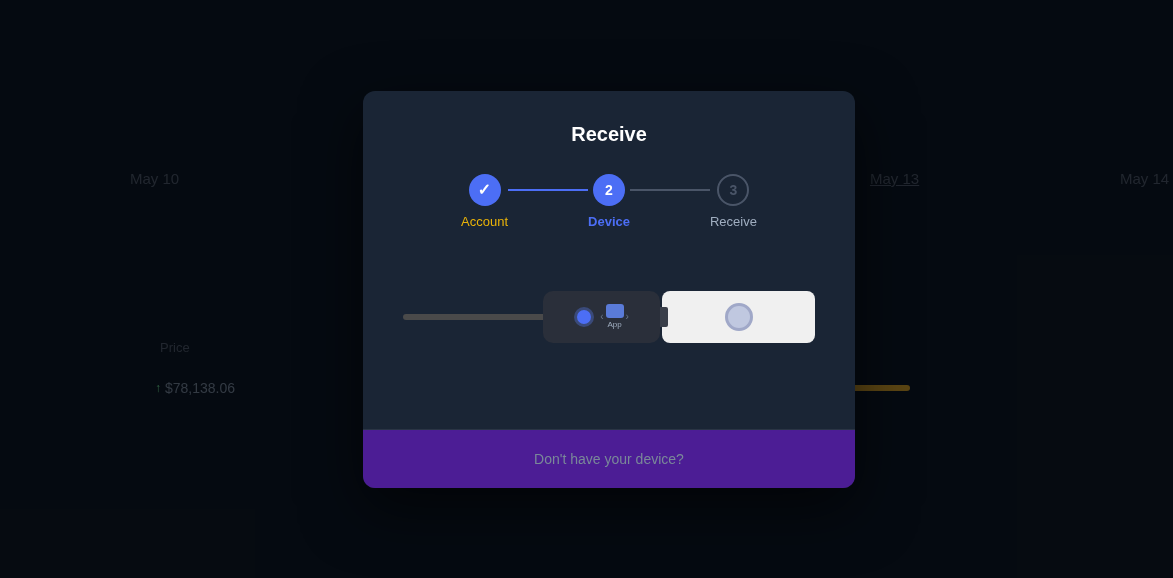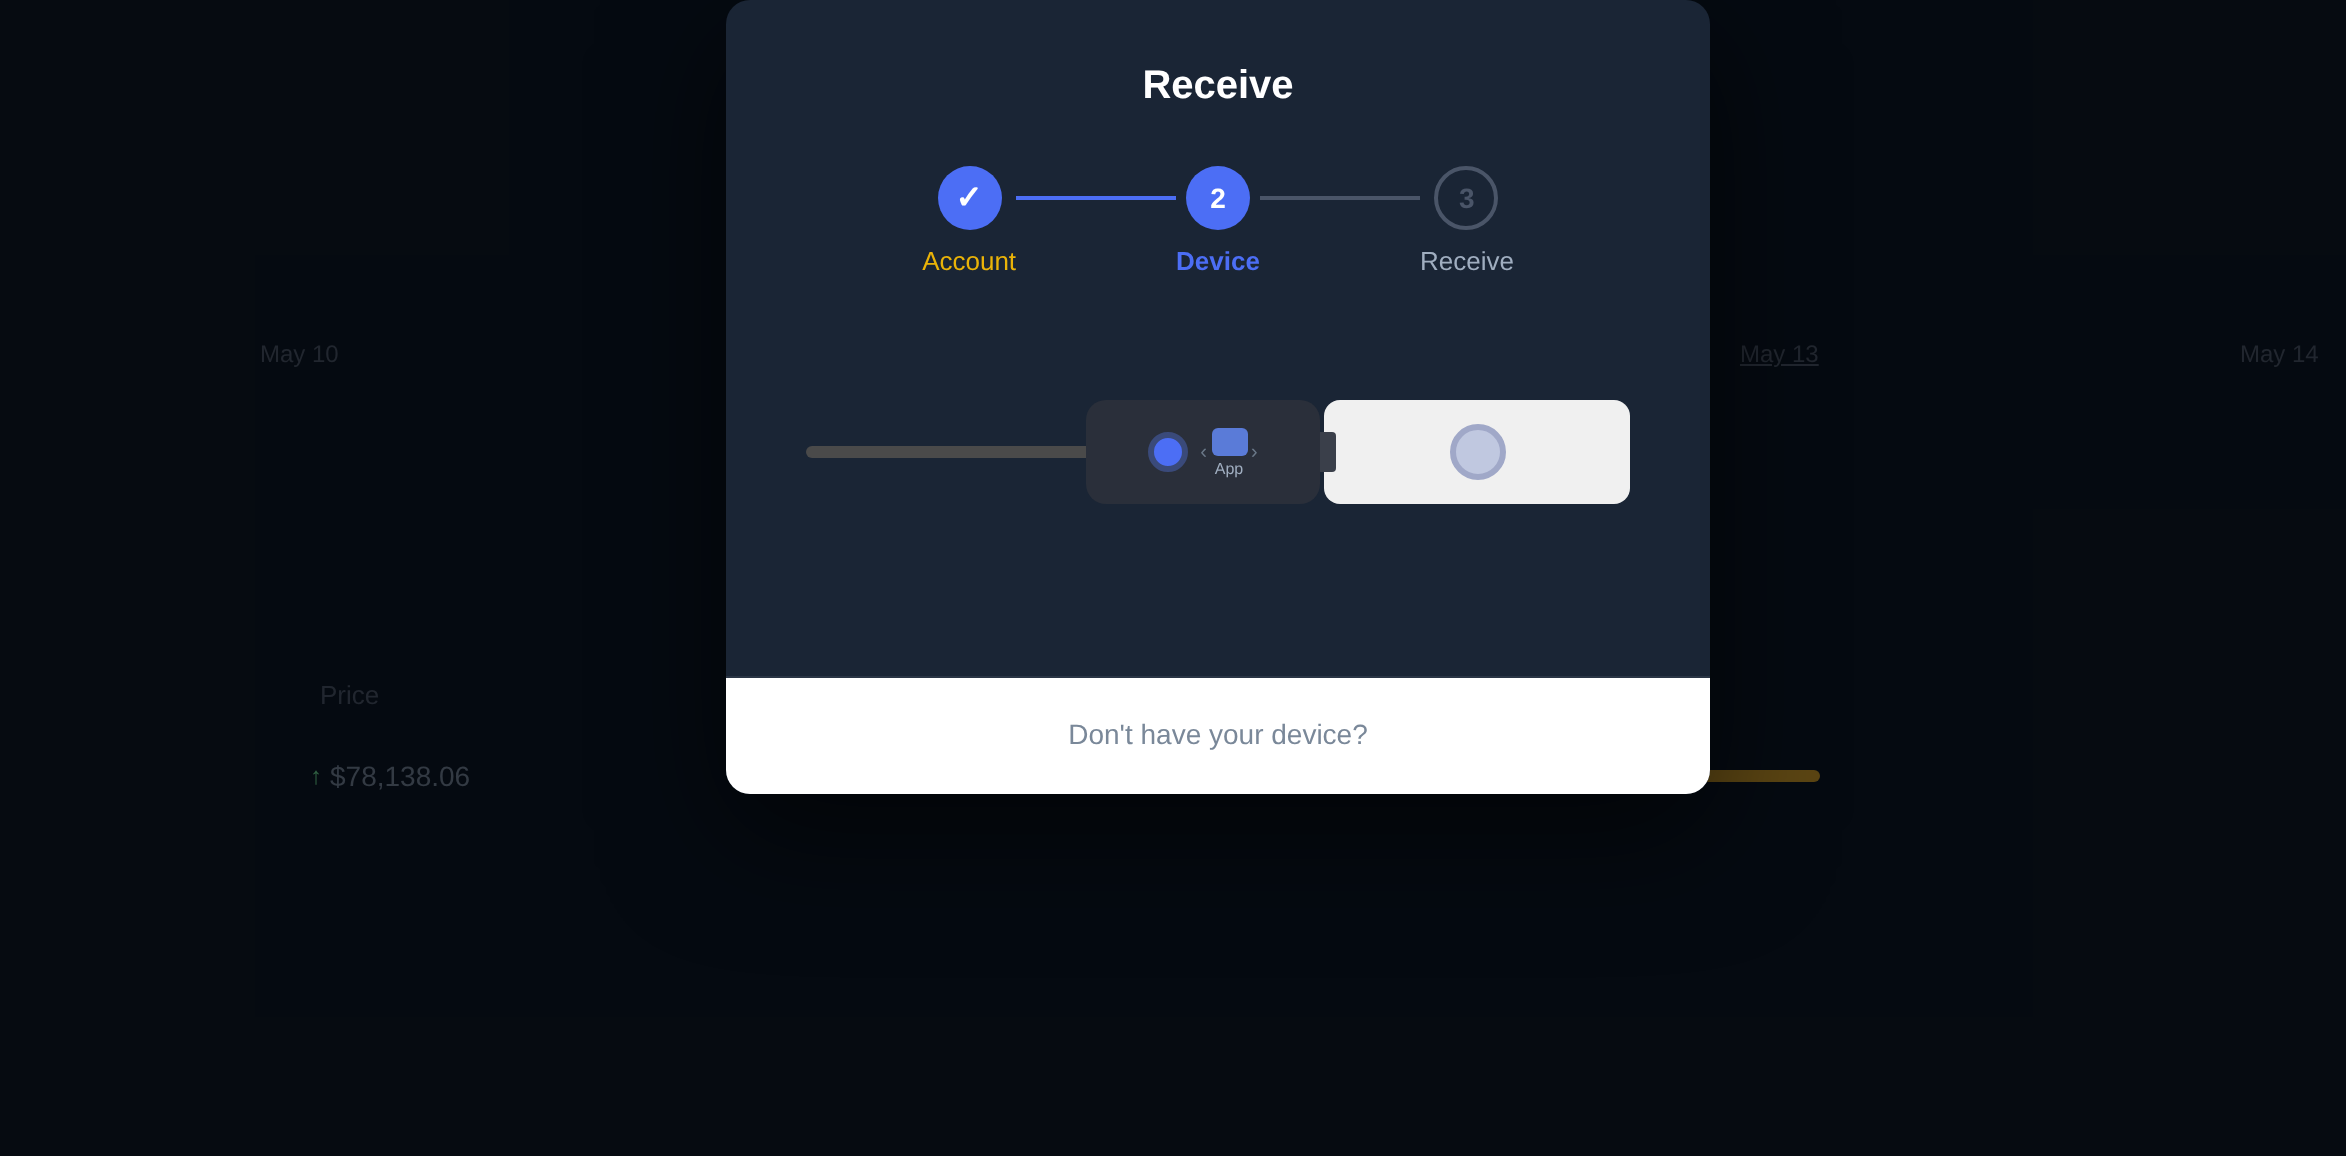--- a/index.html
+++ b/index.html
@@ -16,21 +16,21 @@
     
     .bg-chart {
       position: absolute;
       inset: 0;
       background: #0d1826;
     }
 
     .bg-date {
       position: absolute;
       color: #4a5568;
-      font-size: 12px;
+      font-size: 15px;
       top: 170px;
     }
 
     .bg-price-label {
       position: absolute;
       color: #4a5568;
       font-size: 13px;
       top: 340px;
       left: 160px;
     }
@@ -61,21 +61,21 @@
       background: #c9992a;
       border-radius: 3px;
     }
 
     
     .overlay {
       position: absolute;
       inset: 0;
       background: rgba(0, 0, 0, 0.55);
       display: flex;
-      align-items: flex-start;
+      align-items: center;
       justify-content: center;
       padding-left: 45px;
     }
 
     
     .modal {
       width: 492px;
       background: #1a2535;
       border-radius: 12px;
       overflow: hidden;
@@ -255,21 +255,21 @@
 
     .instruction-text {
       text-align: center;
       color: #ffffff;
       font-size: 16px;
       font-weight: 600;
     }
 
     
     .modal-footer {
-      background: #ffffff;
+      background: #4c1d95;
       padding: 20px 40px;
       text-align: center;
       border-top: 1px solid #2a3545;
     }
 
     .footer-link {
       color: #7a8899;
       font-size: 14px;
       cursor: pointer;
       text-decoration: none;

